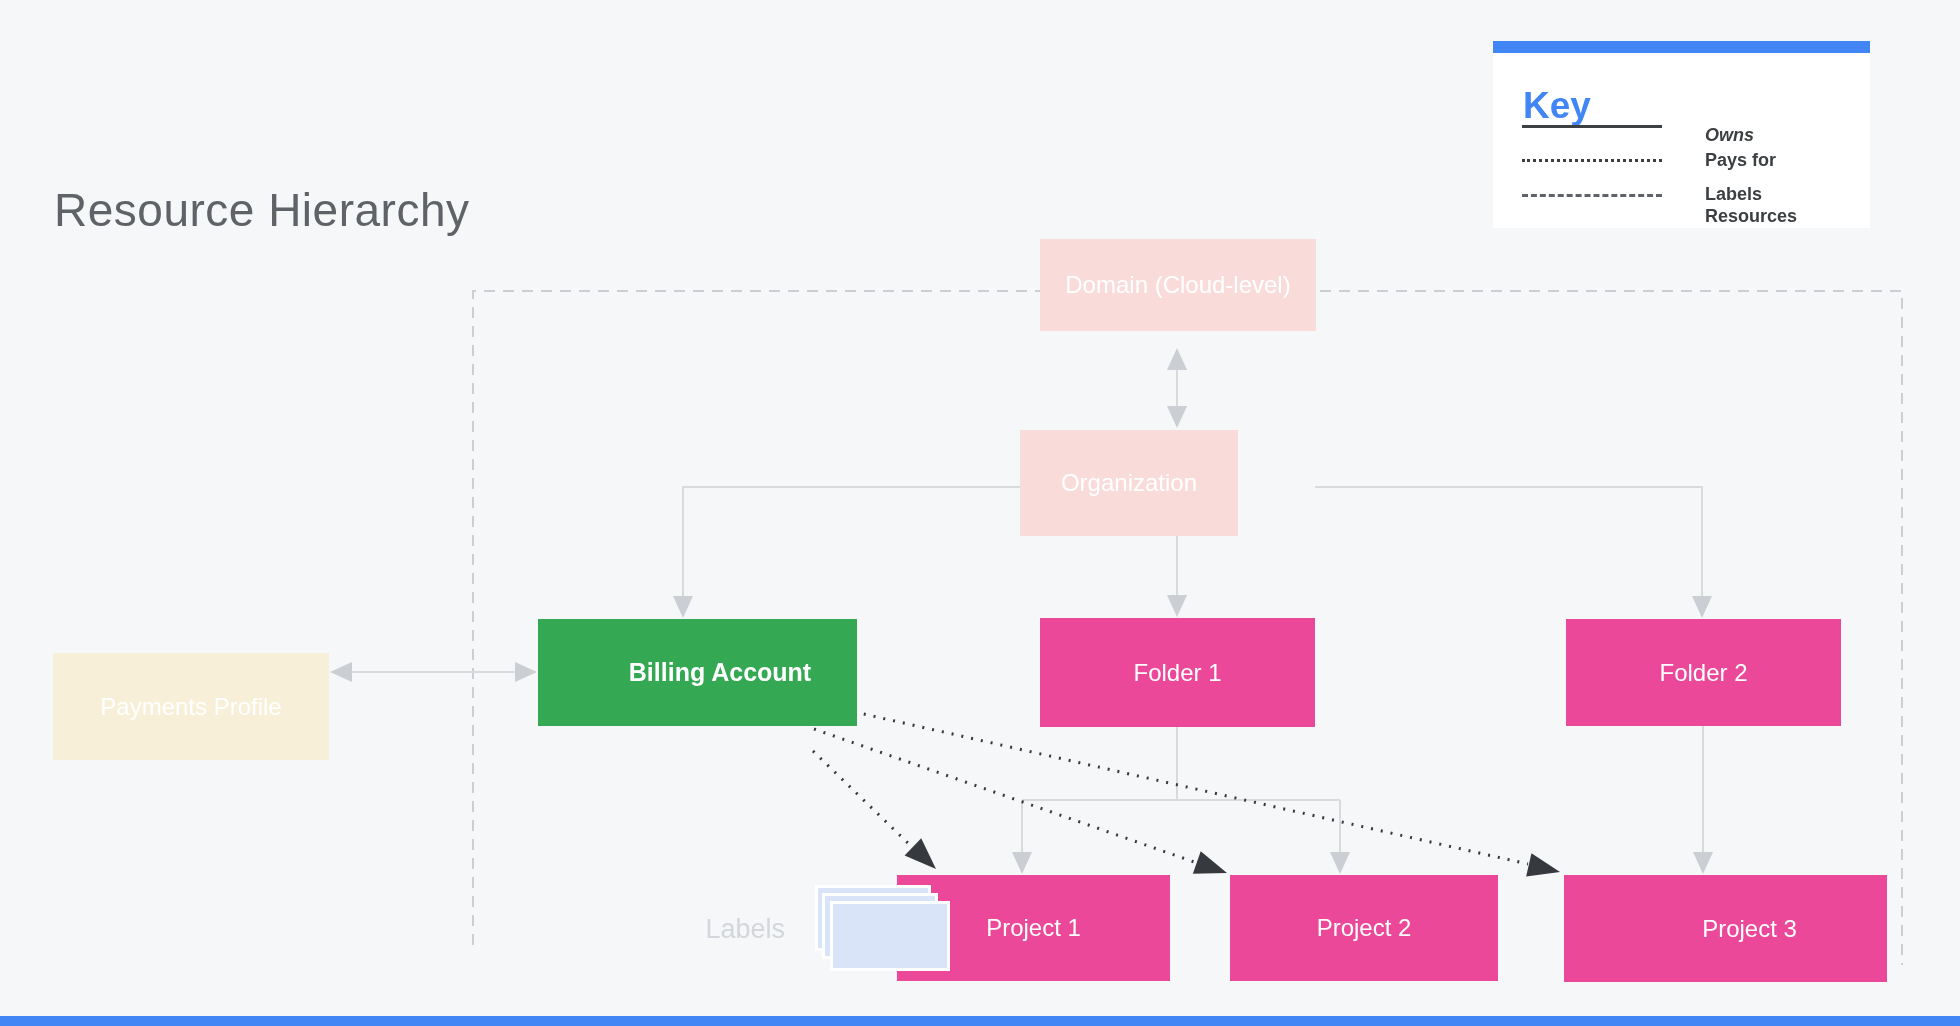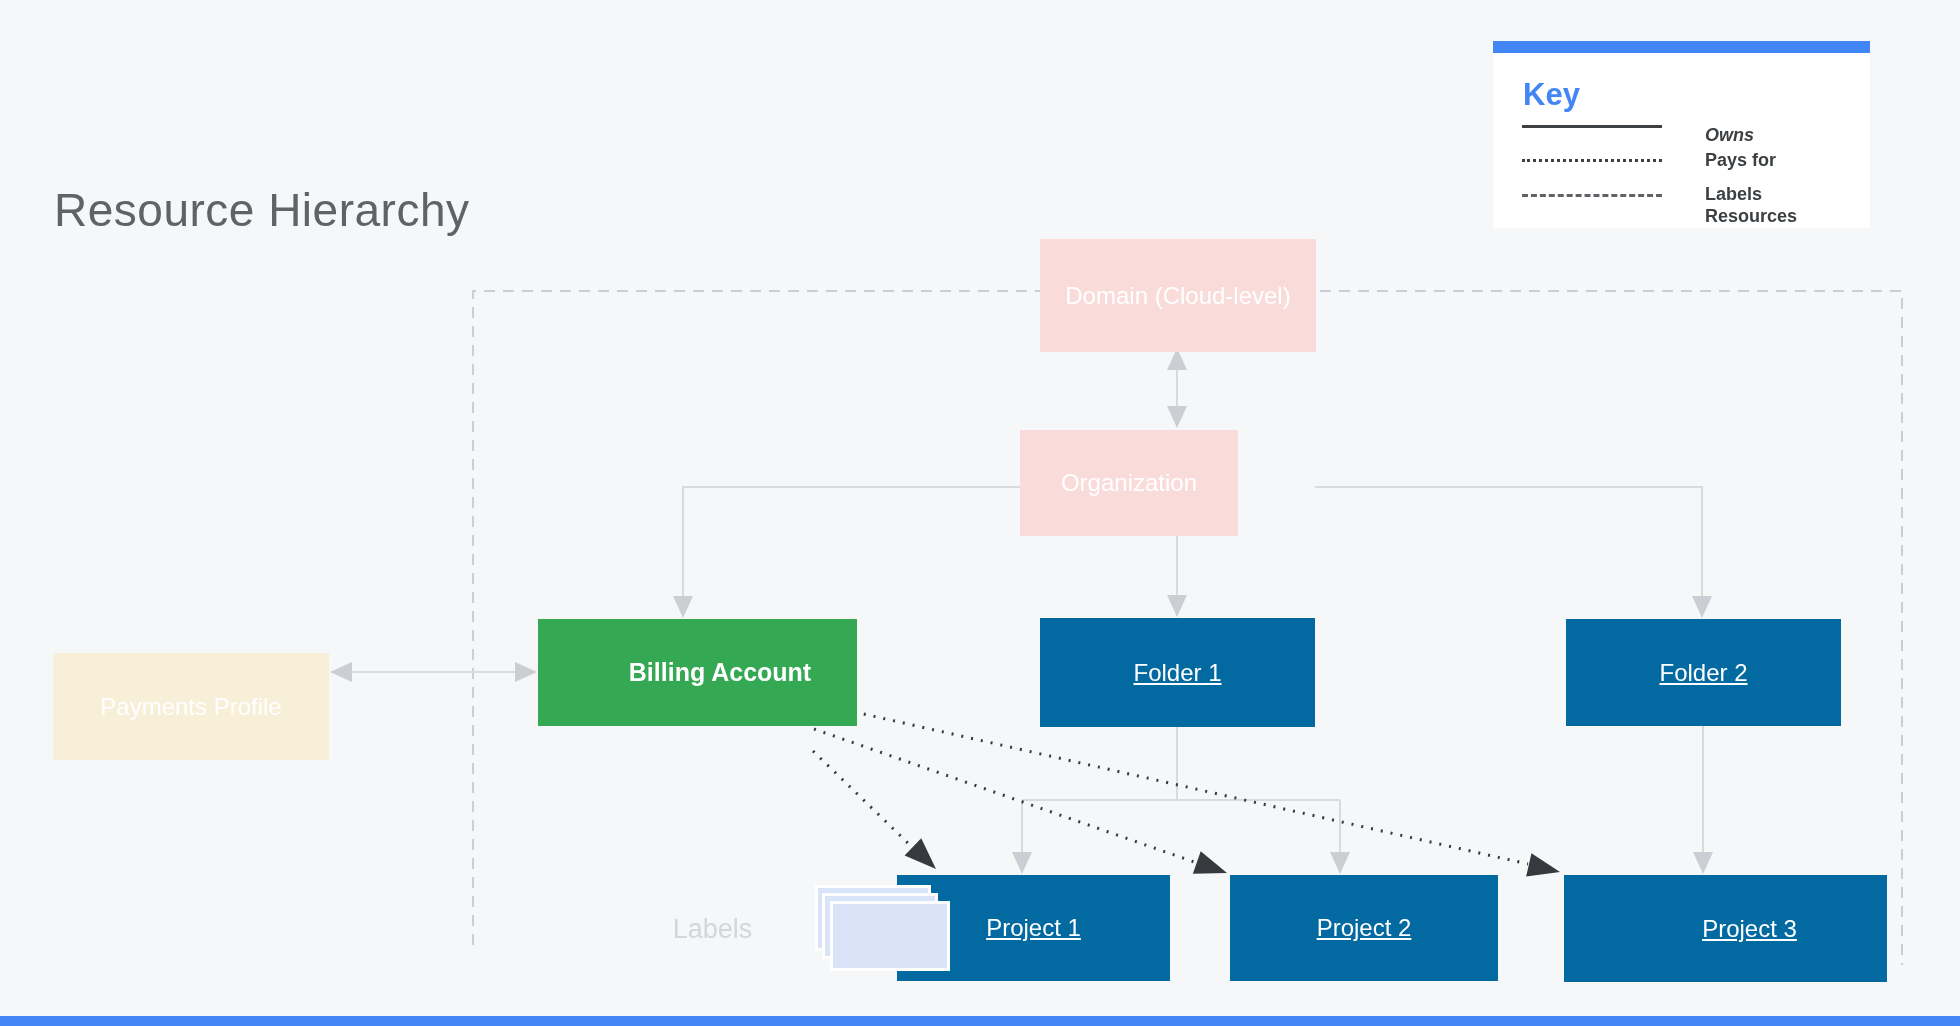--- a/index.html
+++ b/index.html
@@ -6,42 +6,42 @@
   .stage{position:relative;width:1960px;height:1026px;background:#f6f7f9;overflow:hidden;
          font-family:"Liberation Sans", sans-serif;}
   .page-title{position:absolute;left:54px;top:183px;font-size:46px;font-weight:400;
               color:#5f6368;letter-spacing:0.5px;}
   
   .wires{position:absolute;left:0;top:0;z-index:1;}
   
   .node{position:absolute;z-index:2;display:flex;align-items:center;justify-content:center;
         font-size:24px;color:#ffffff;text-align:center;}
   .n-pink{background:#f9dcda;}
-  .n-blue{background:#0369a1;text-decoration:underline;}
-  .n-domain{left:1040px;top:239px;width:276px;height:113px;}
+  .n-blue{background:#ec4899;}
+  .n-domain{left:1040px;top:239px;width:276px;height:92px;}
   .n-org{left:1020px;top:430px;width:218px;height:106px;}
   .n-payments{left:53px;top:619px;width:276px;height:107px;background:#f8efd8;margin-top:34px;}
   .n-billing{left:538px;top:619px;width:274px;height:107px;background:#34a853;font-weight:700;font-size:25px;padding-left:45px;}
   .n-folder1{left:1040px;top:618px;width:275px;height:109px;}
   .n-folder2{left:1566px;top:619px;width:275px;height:107px;}
   .n-project1{left:897px;top:875px;width:273px;height:106px;}
   .n-project2{left:1230px;top:875px;width:268px;height:106px;}
   .n-project3{left:1564px;top:875px;width:275px;height:107px;padding-left:48px;}
   
   .labels-caption{position:absolute;left:640px;top:914px;width:145px;z-index:2;
-                  font-size:27px;color:#d3d6da;text-align:center;}
+                  font-size:27px;color:#d3d6da;text-align:right;}
   .labels-icon{position:absolute;left:815px;top:885px;width:135px;height:85px;z-index:3;}
   .labels-icon .card{position:absolute;background:#d9e4f8;border:3px solid #ffffff;}
   .labels-icon .c1{left:0;top:0;width:110px;height:60px;}
   .labels-icon .c2{left:7px;top:8px;width:110px;height:60px;}
   .labels-icon .c3{left:15px;top:16px;width:114px;height:64px;}
   
   .key-card{position:absolute;left:1493px;top:41px;width:377px;height:187px;z-index:4;background:#ffffff;}
   .key-bar{position:absolute;left:0;top:0;width:100%;height:12px;background:#4285f4;}
-  .key-title{position:absolute;left:30px;top:36px;font-size:31px;font-weight:700;color:#4285f4;}
+  .key-title{position:absolute;left:30px;top:44px;font-size:37px;font-weight:700;color:#4285f4;}
   .key-sample{position:absolute;left:29px;width:140px;height:0;}
   .key-label{position:absolute;left:212px;font-size:18px;font-weight:700;color:#3c4043;line-height:22px;width:150px;}
   .s-solid{top:84px;border-top:3px solid #3c4043;}
   .s-dotted{top:118px;border-top:3px dotted #3c4043;}
   .s-dashed{top:153px;border-top:3px dashed #5f6368;}
   .l-owns{top:83px;font-style:italic;}
   .l-pays{top:108px;}
   .l-cloud{top:142px;}
   
   .bottom-bar{position:absolute;left:0;top:1016px;width:1960px;height:10px;background:#4285f4;z-index:5;}

